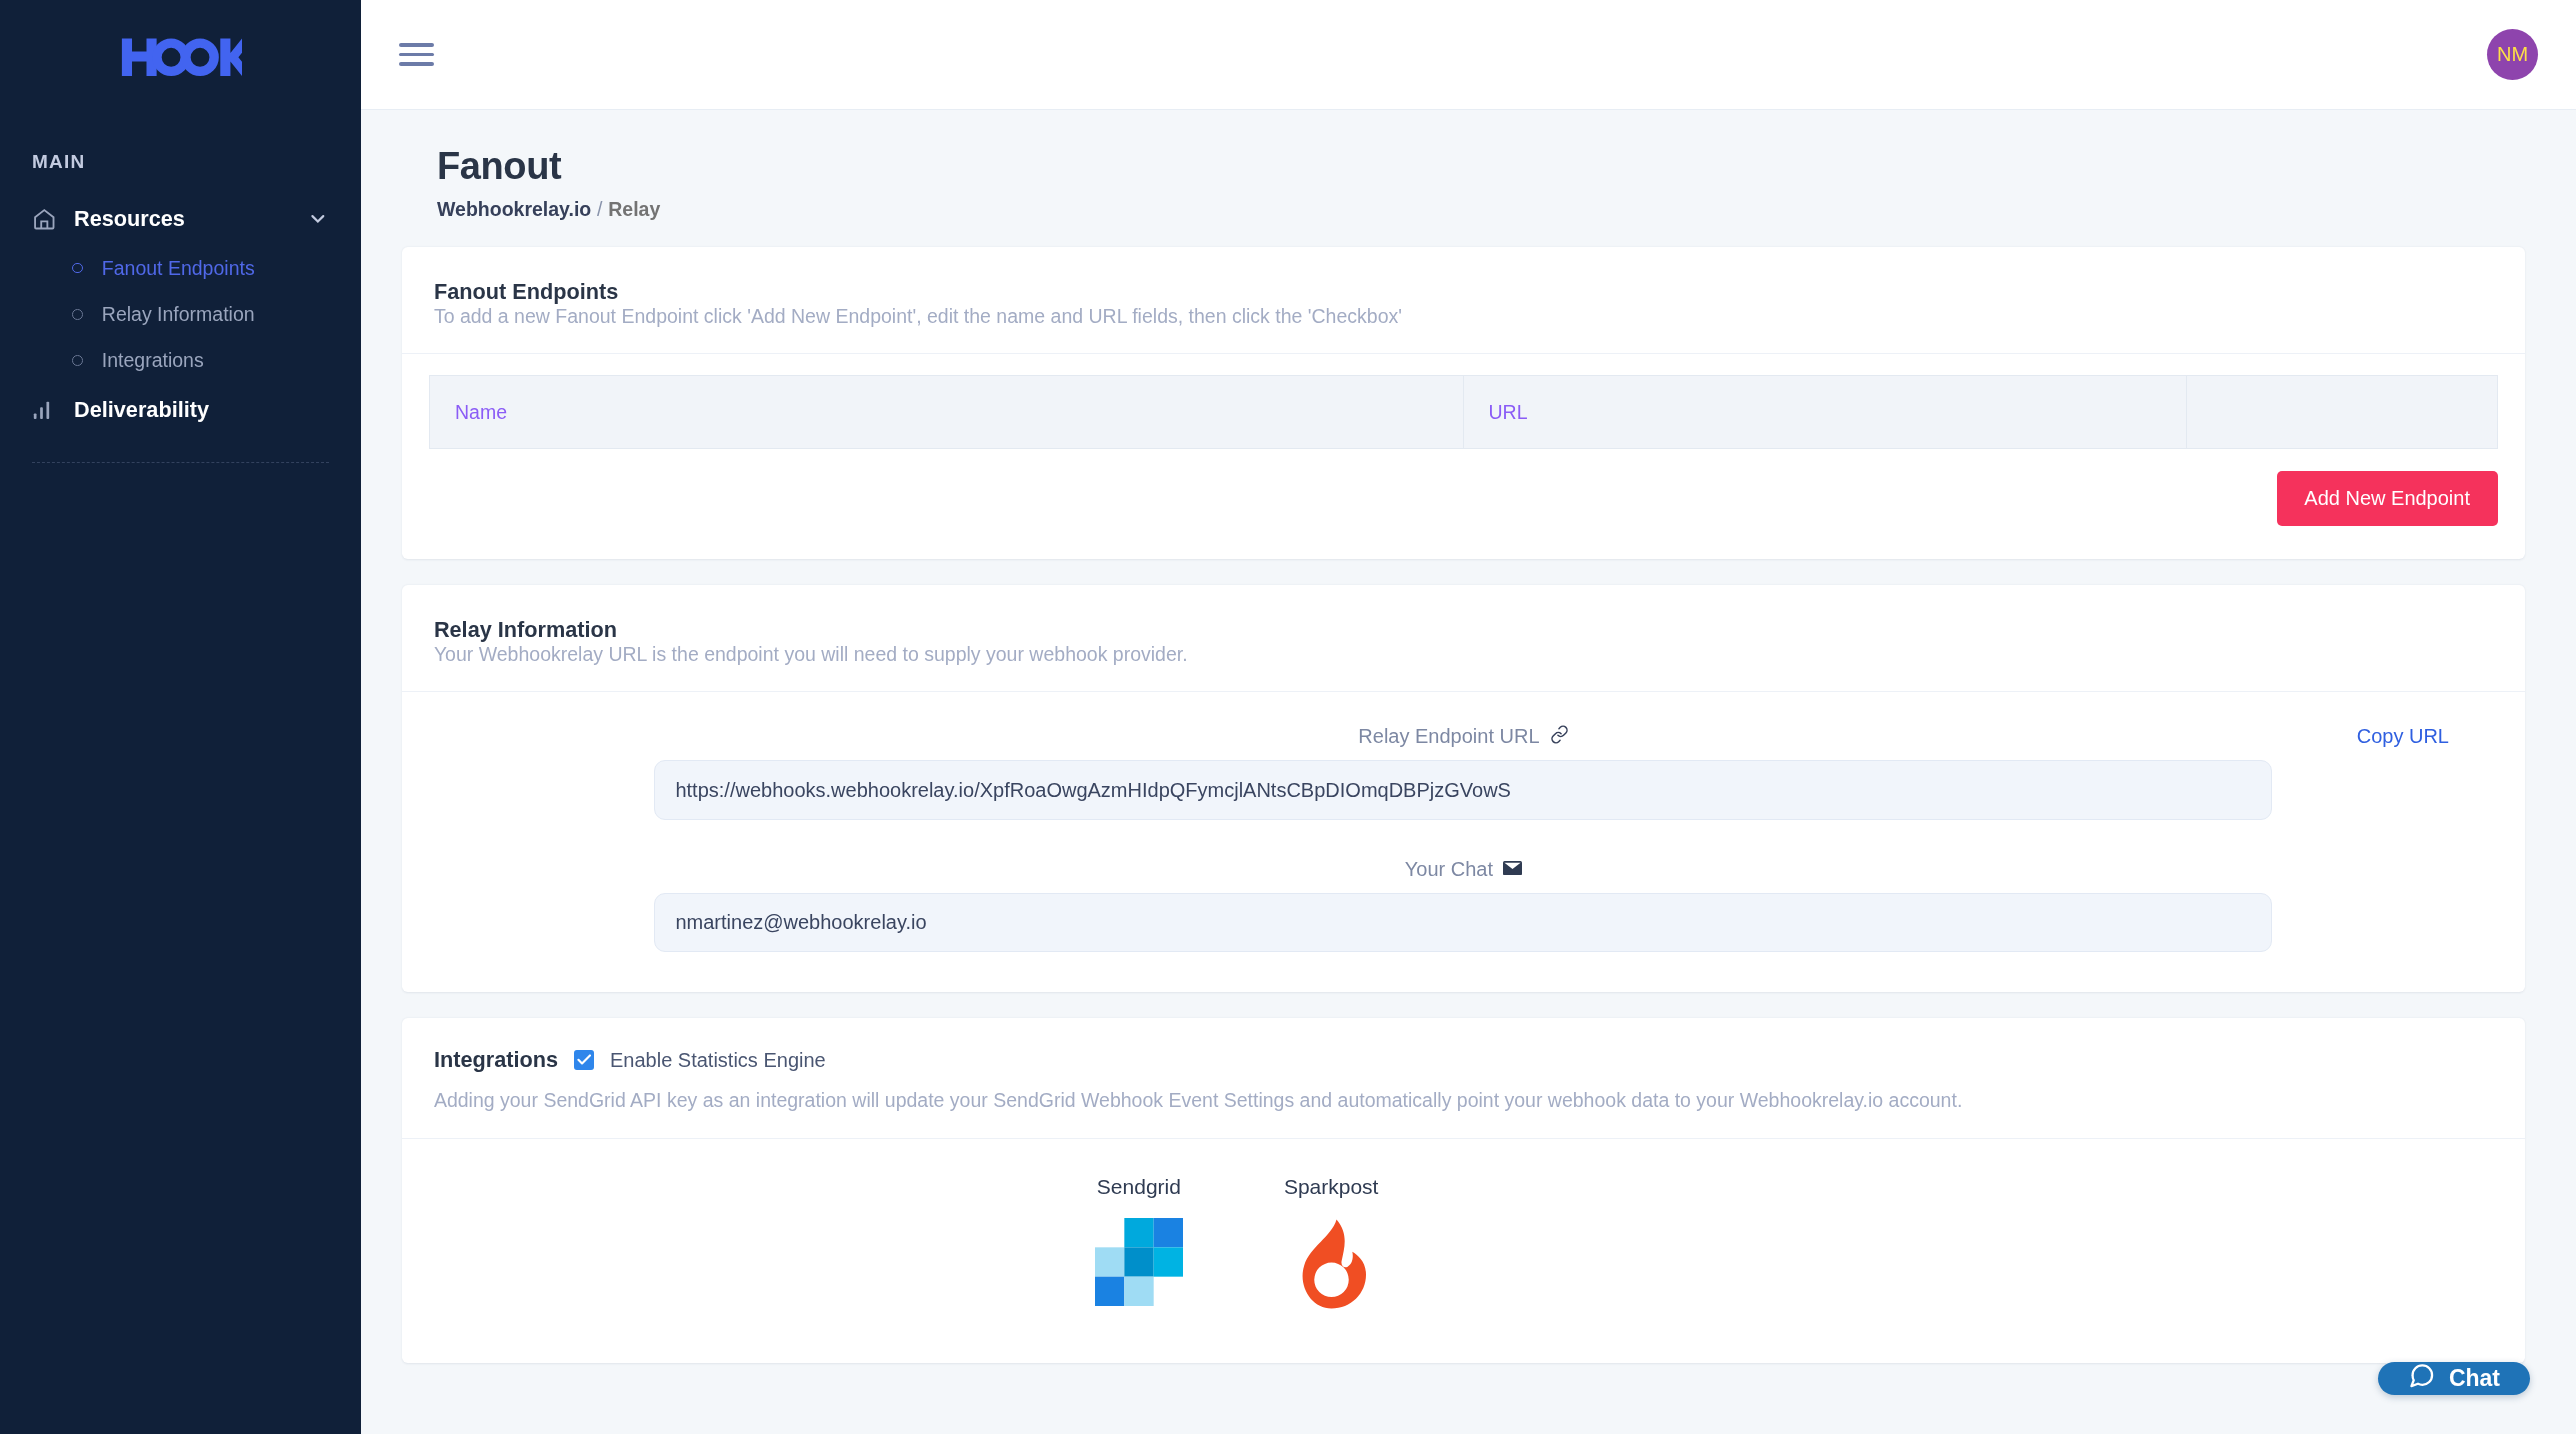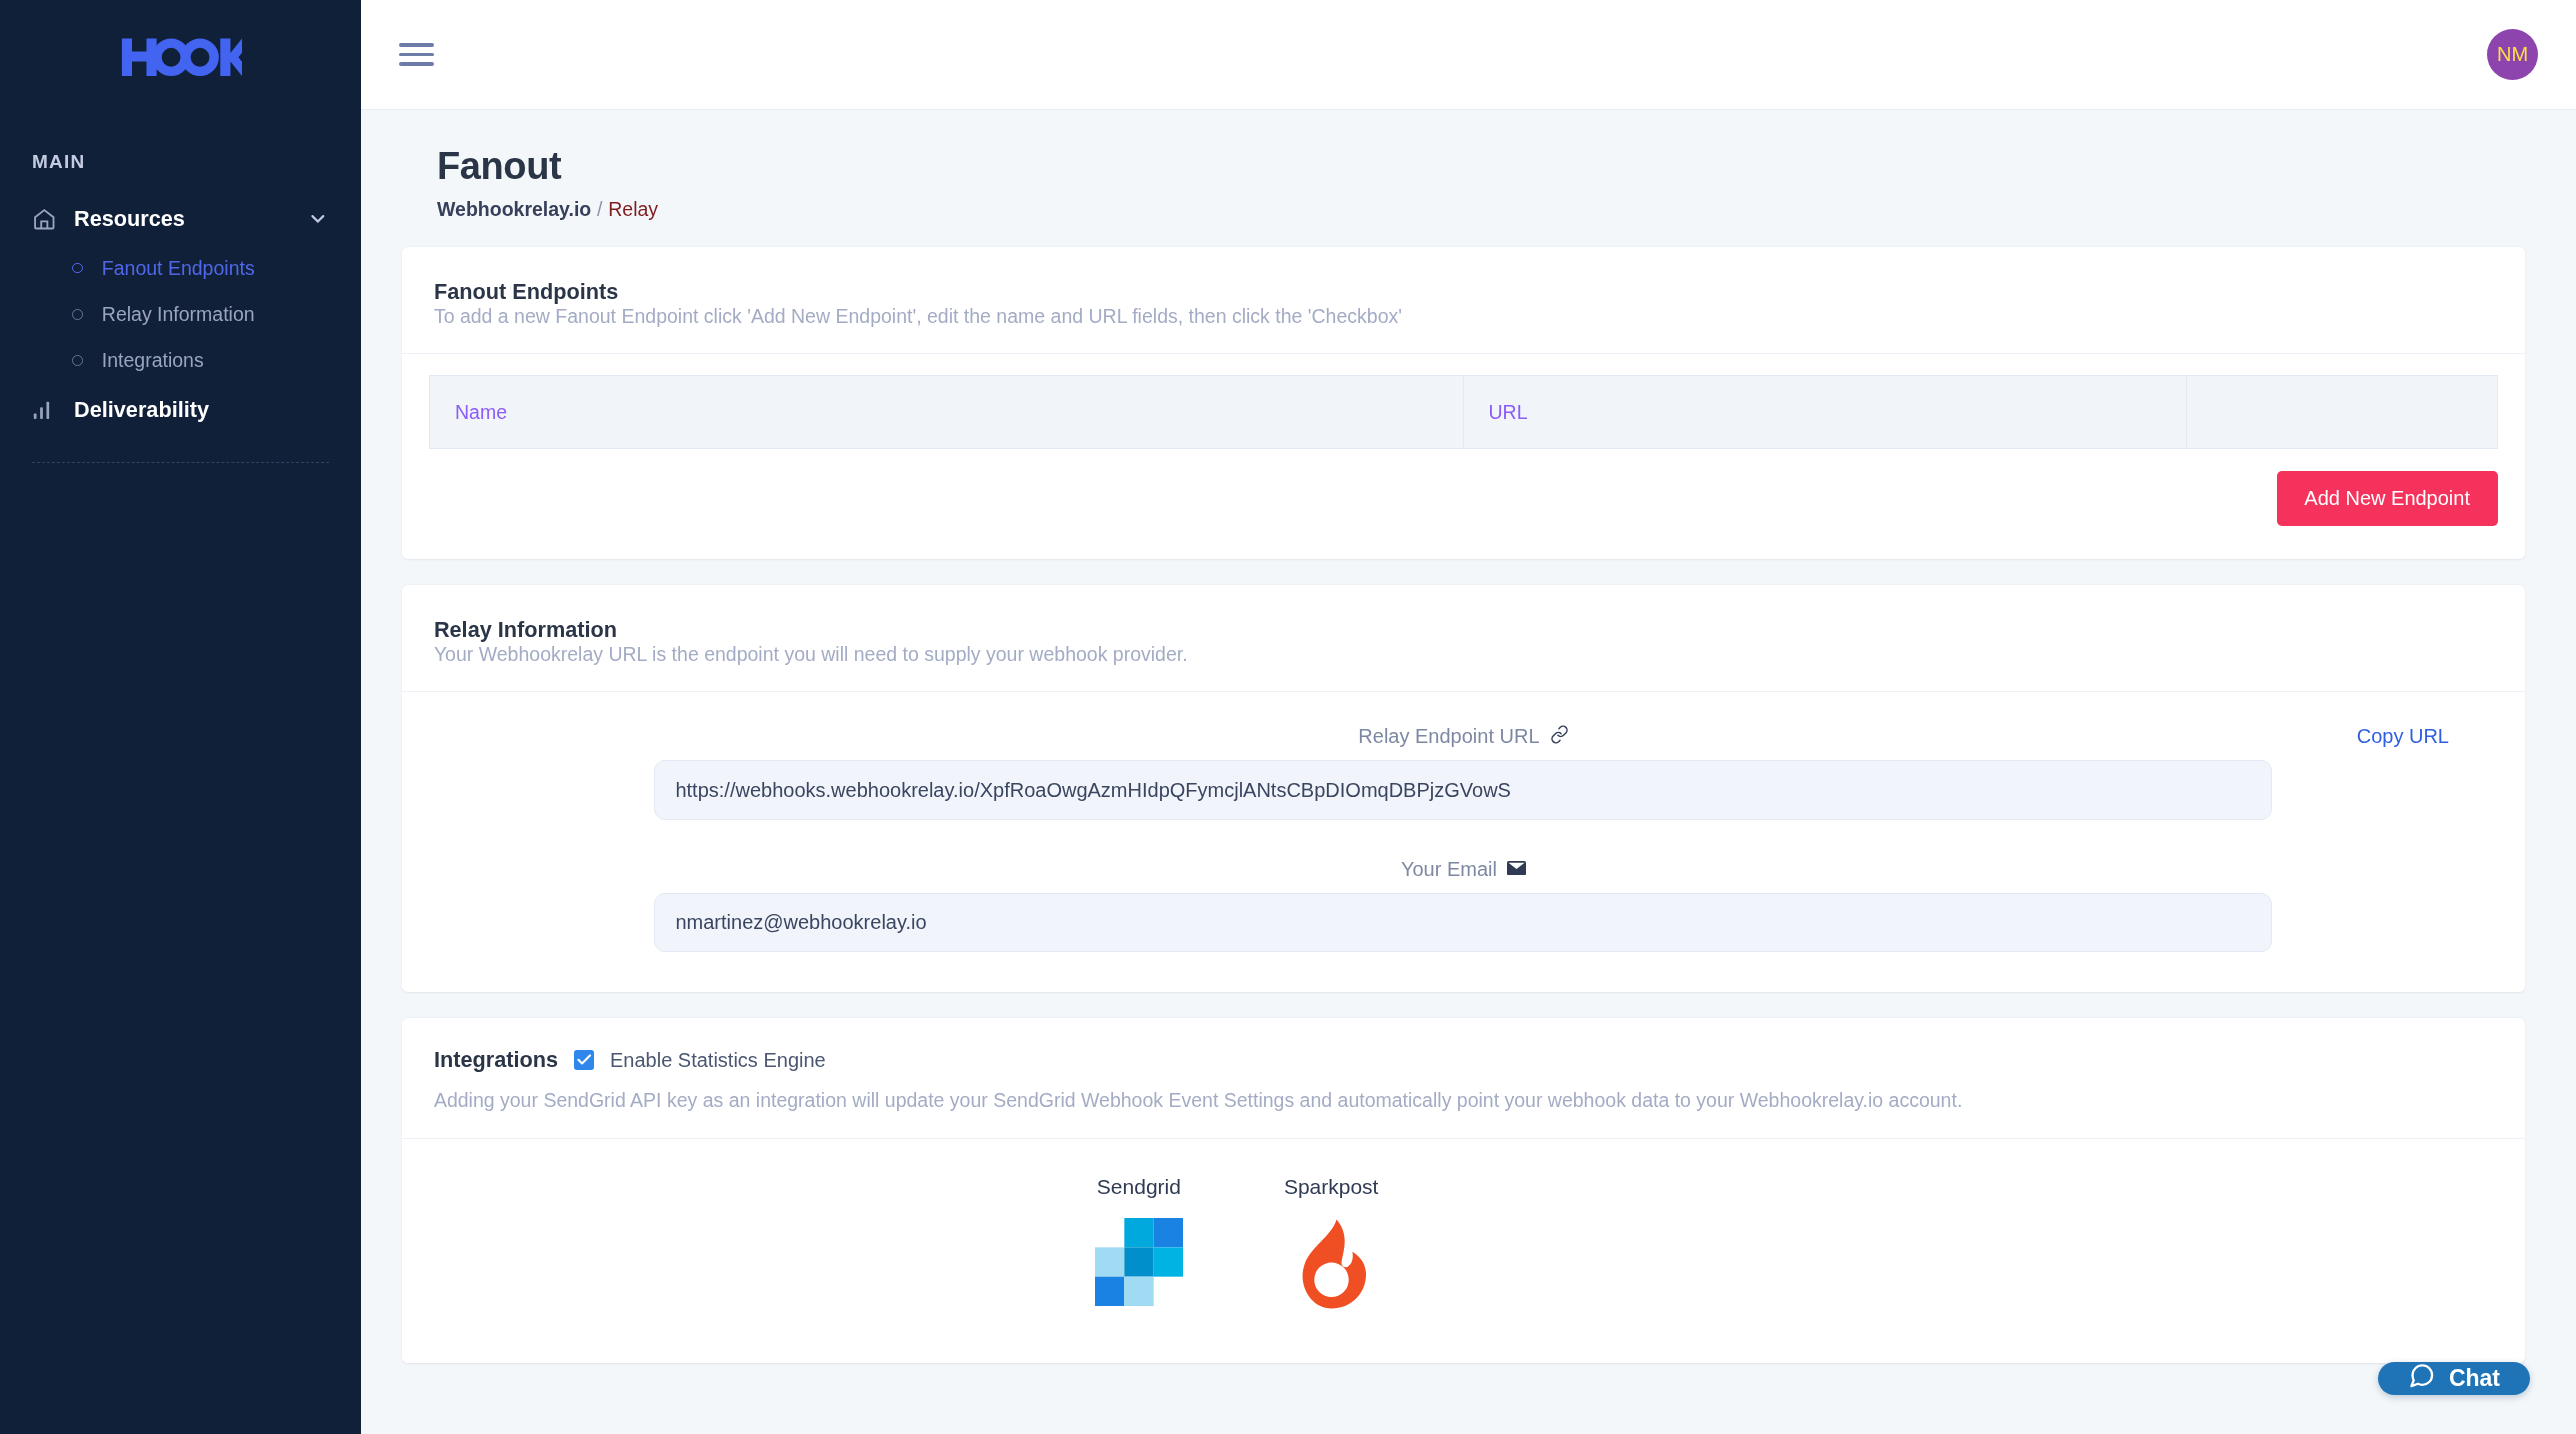--- a/index.html
+++ b/index.html
@@ -133,21 +133,21 @@
     font-weight: 700;
     color: #2a3547;
     letter-spacing: -0.4px;
   }
   .breadcrumb {
     margin-top: 10px;
     font-size: 19.5px;
     font-weight: 700;
     color: #36405a;
   }
-  .breadcrumb .crumb-link { color: #7f1d1d; font-weight: 400; }
+  .breadcrumb .crumb-link { color: #737373; font-weight: 700; }
   .breadcrumb .crumb-sep { color: #8893ab; font-weight: 400; margin: 0 5.8px; }
 
   .card {
     background: #ffffff;
     border-radius: 5.8px;
     box-shadow: 0 0.7px 2.2px rgba(30,50,90,0.09);
     margin: 26px 0 0 2.9px;
   }
   .card-head { padding: 32px 32px 24.6px 32px; }
   .card-title {
@@ -421,21 +421,21 @@
             </span>
           </span>
           <span class="copy-link">Copy URL</span>
         </div>
         <input class="field-input" readonly="" value="https://webhooks.webhookrelay.io/XpfRoaOwgAzmHIdpQFymcjlANtsCBpDIOmqDBPjzGVowS" style="">
 
         <div class="field-gap"></div>
 
         <div class="field-row">
           <span class="field-label">
-            <span>Your Email</span>
+            <span>Your Chat</span>
             <span class="lbl-icon">
               <svg width="19" height="14.4" viewBox="0 0 24 18" fill="#2f3b52">
                 <path d="M2 0h20a2 2 0 0 1 2 2v14a2 2 0 0 1-2 2H2a2 2 0 0 1-2-2V2a2 2 0 0 1 2-2zm10 10L22.2 2.2A1 1 0 0 0 22 2H2a1 1 0 0 0-.2.2L12 10z"></path>
               </svg>
             </span>
           </span>
         </div>
         <input class="field-input" readonly="" value="nmartinez@webhookrelay.io" style="">
       </div>
     </section>

